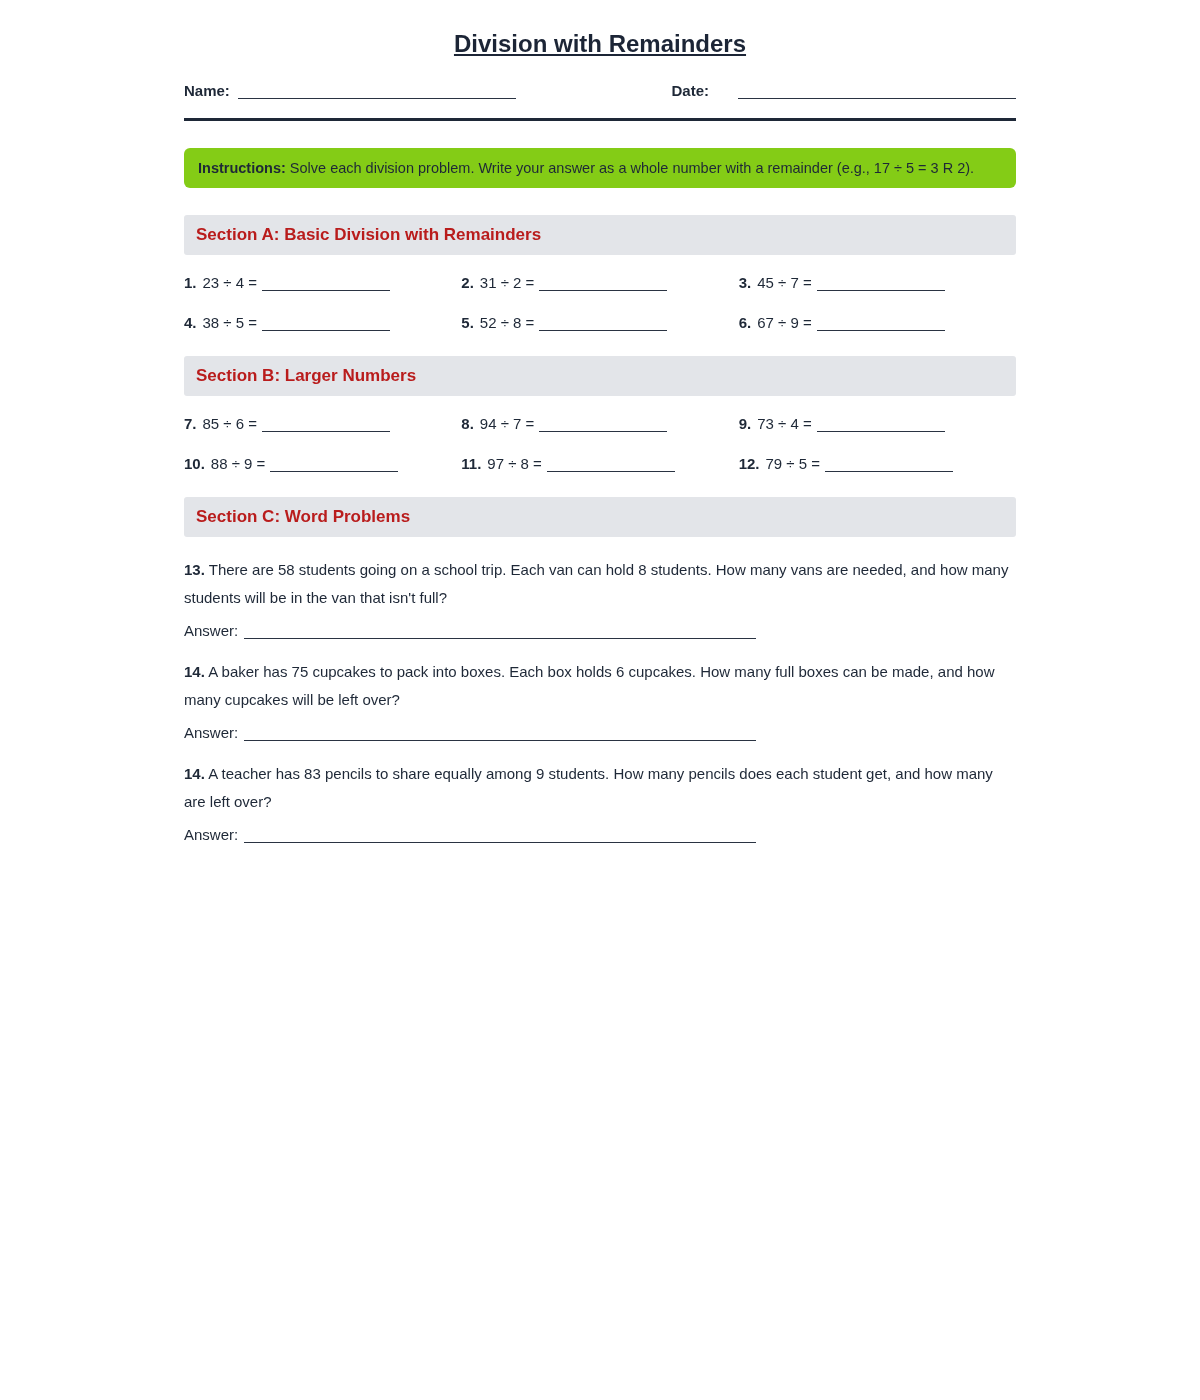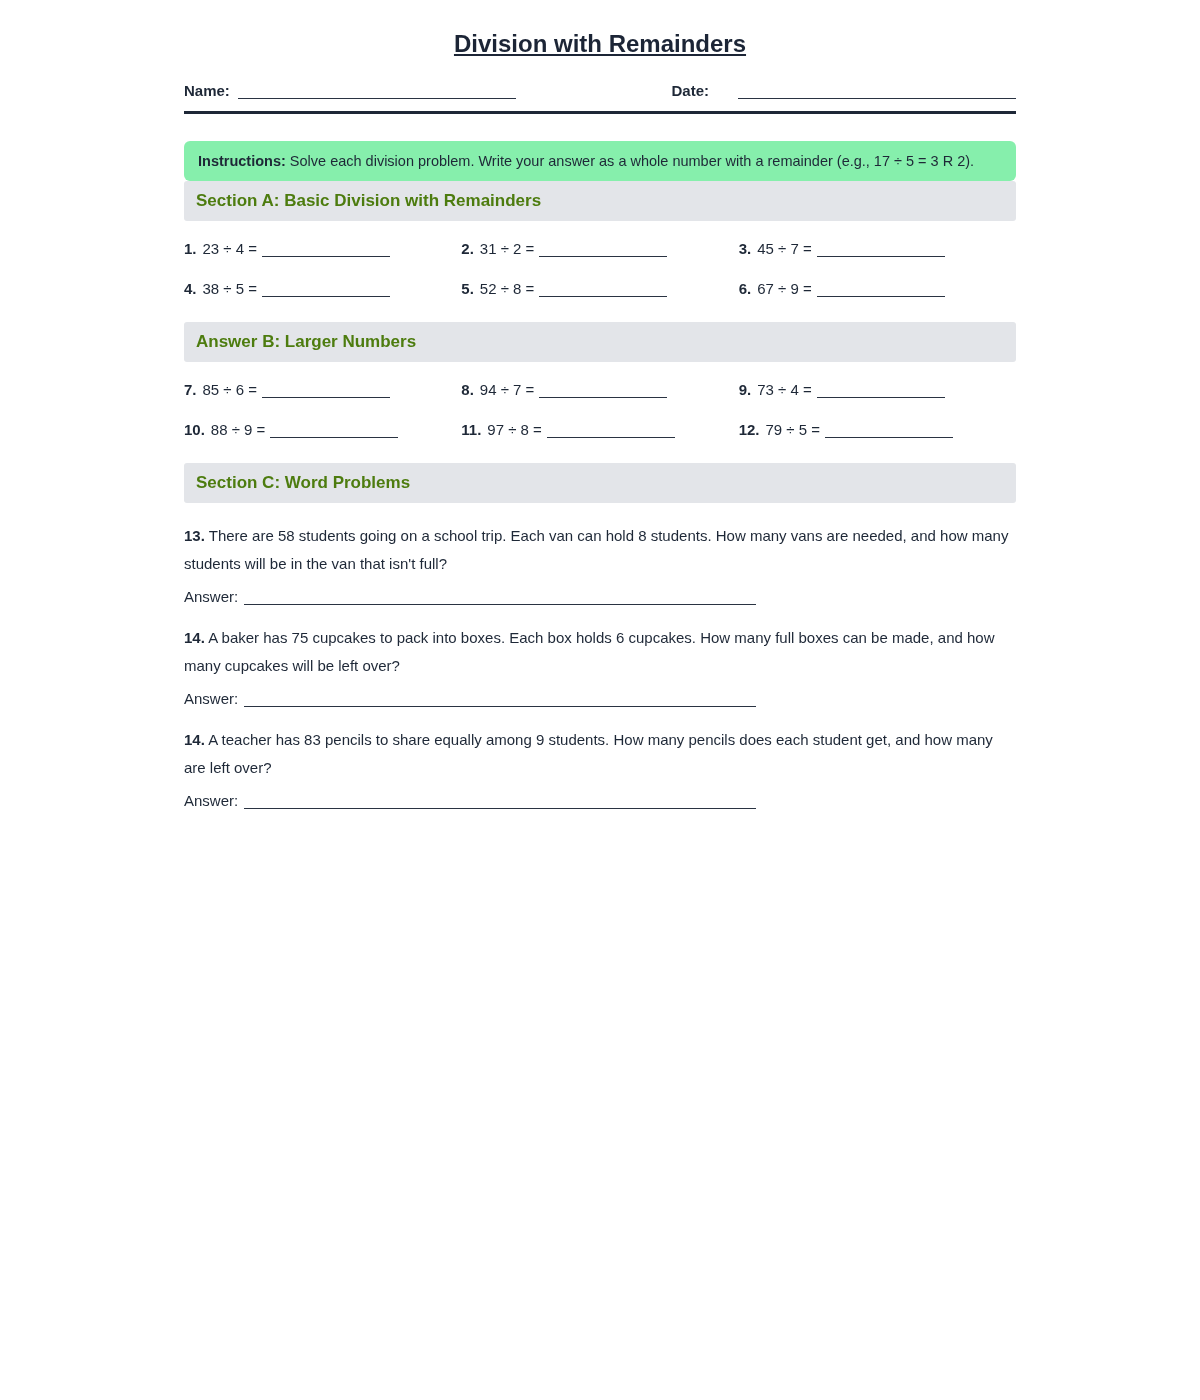--- a/index.html
+++ b/index.html
@@ -19,51 +19,52 @@
     font-size: 24px;
     font-weight: bold;
     text-align: center;
     margin-bottom: 24px;
     color: #1c2536;
     text-decoration: underline;
   }
   .name-date-row {
     display: flex;
     align-items: flex-end;
-    margin-bottom: 12px;
+    margin-bottom: 19px;
     font-size: 15px;
   }
   .field { display: flex; align-items: flex-end; }
   .field-label { font-weight: bold; margin-right: 8px; white-space: nowrap; }
   .field-date { margin-left: auto; gap: 21px; }
   .write-line {
     display: inline-block;
     border-bottom: 1.5px solid #2a3342;
     height: 15px;
   }
   .line-name, .line-date { width: 278px; }
   .divider {
     border: none;
     border-top: 3px solid #1e2837;
     margin-bottom: 27px;
   }
   .instructions-box {
-    background: #86efac;
+    background: #84cc16;
     border-radius: 6px;
     padding: 12px 14px;
     font-size: 14.5px;
+    margin-bottom: 27px;
   }
   .instructions-box .bold-label { font-weight: bold; }
   .section-header {
     background: #e3e5e9;
     border-radius: 3px;
     padding: 10px 12px;
     font-size: 17px;
     font-weight: bold;
-    color: #4d7c0f;
+    color: #b91c1c;
     margin-bottom: 19px;
   }
   .problems-grid {
     display: grid;
     grid-template-columns: 1fr 1fr 1fr;
     row-gap: 23px;
     margin-bottom: 25px;
     font-size: 15px;
   }
   .problem { white-space: nowrap; }
@@ -129,21 +130,21 @@
       <span class="problem-num">4.</span><span>38 ÷ 5 =</span><span class="write-line blank-small"></span>
     </div>
     <div class="problem">
       <span class="problem-num">5.</span><span>52 ÷ 8 =</span><span class="write-line blank-small"></span>
     </div>
     <div class="problem">
       <span class="problem-num">6.</span><span>67 ÷ 9 =</span><span class="write-line blank-small"></span>
     </div>
   </div>
 
-  <div class="section-header">Answer B: Larger Numbers</div>
+  <div class="section-header">Section B: Larger Numbers</div>
   <div class="problems-grid">
     <div class="problem">
       <span class="problem-num">7.</span><span>85 ÷ 6 =</span><span class="write-line blank-small"></span>
     </div>
     <div class="problem">
       <span class="problem-num">8.</span><span>94 ÷ 7 =</span><span class="write-line blank-small"></span>
     </div>
     <div class="problem">
       <span class="problem-num">9.</span><span>73 ÷ 4 =</span><span class="write-line blank-small"></span>
     </div>

